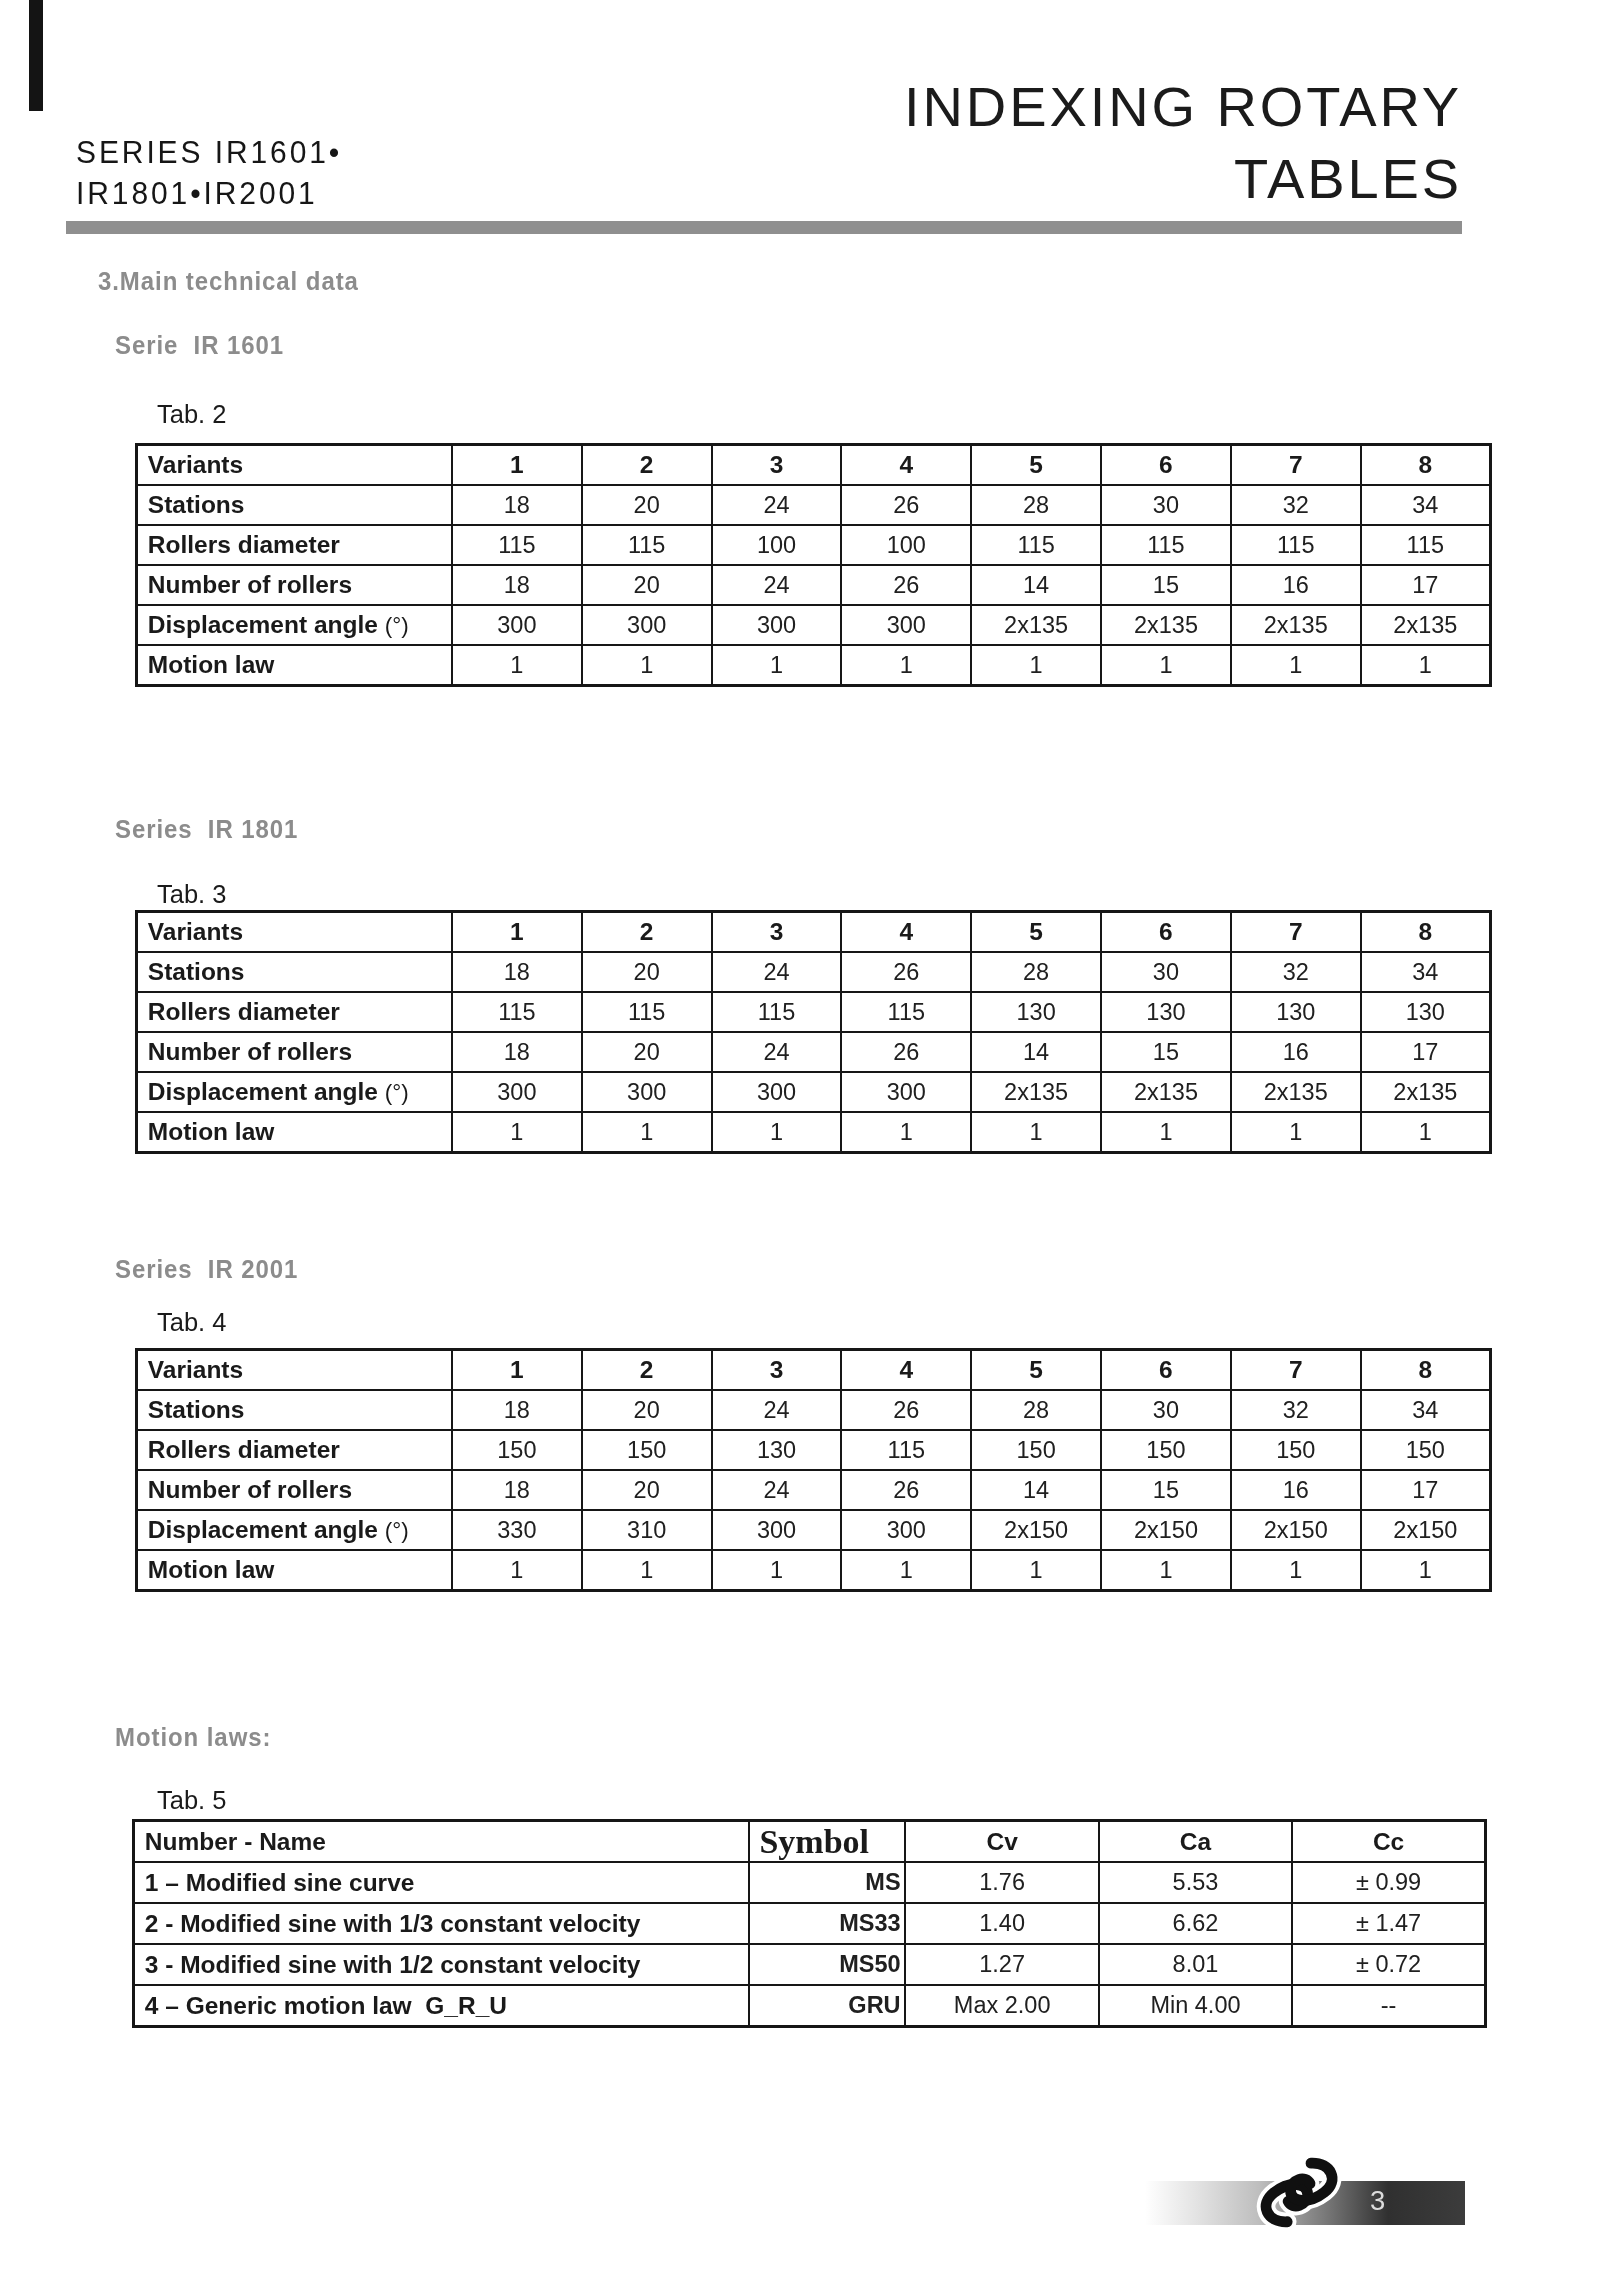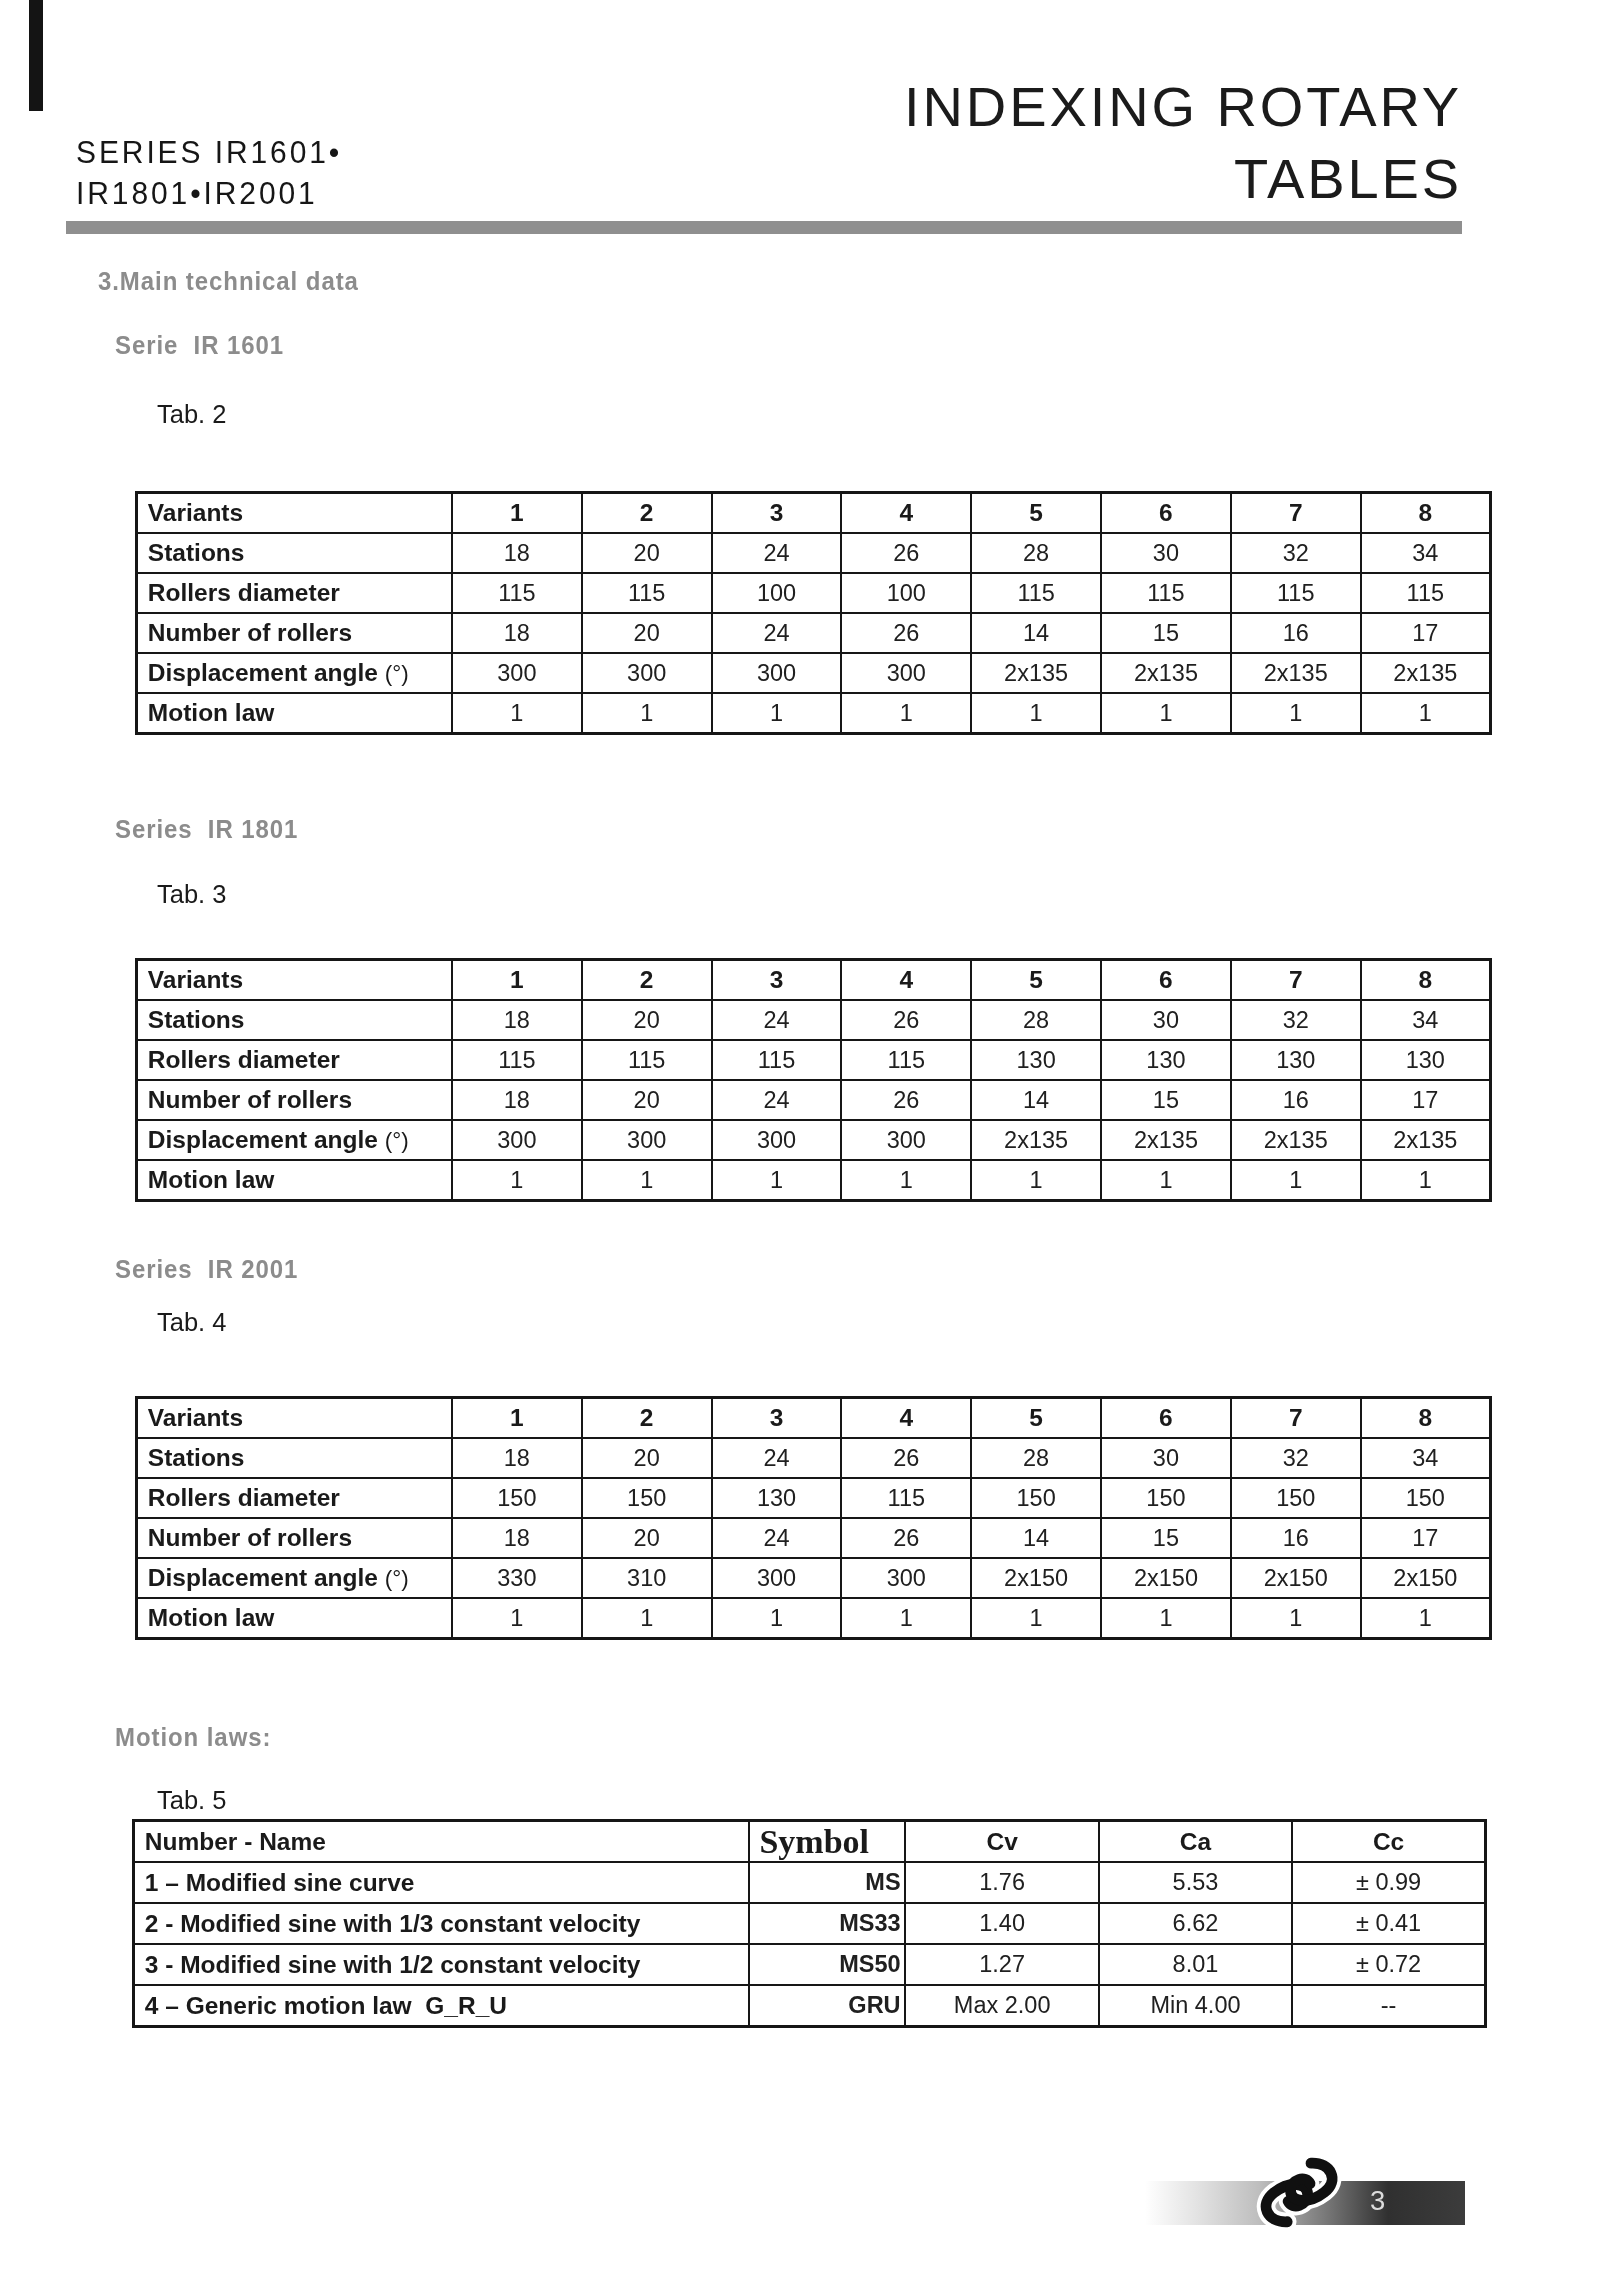--- a/index.html
+++ b/index.html
@@ -25,21 +25,21 @@
 
   .tab-label{position:absolute;font-size:25.5px;color:#1a1a1a;text-align:right;}
   .tl-2{left:157px;top:400px;} .tl-3{left:157px;top:880px;}
   .tl-4{left:157px;top:1308px;} .tl-5{left:157px;top:1786px;}
 
   
   table{border-collapse:collapse;table-layout:fixed;background:#fff;}
   .series-wrap,.motion-wrap{position:absolute;}
   .w-2{left:135px;top:443px;} .w-3{left:135px;top:910px;} .w-4{left:135px;top:1348px;}
   .w-5{left:132px;top:1819px;}
-  .series{width:1357px;border:3.9px solid #161616;margin-top:48px;}
+  .series{width:1357px;border:3.9px solid #161616;}
   .motion{width:1355px;border:3.9px solid #161616;}
   th,td{border:2.9px solid #161616;padding:0 3.9px;vertical-align:middle;}
   .series th,.series td{height:38px;}
   .motion th,.motion td{height:39px;}
   th.corner,tbody th{text-align:left;padding-left:9.8px;font-size:24.5px;font-weight:700;white-space:pre;}
   thead th.num{text-align:center;font-size:24.5px;font-weight:700;}
   td{font-size:23.5px;font-weight:400;text-align:center;color:#202020;}
   .unit{font-weight:400;font-size:22.5px;}
   .series col.col0{width:23.3%;}
   .motion col.col0{width:45.5%;} .motion col.col1{width:11.6%;}
@@ -364,21 +364,21 @@
             <td>MS</td>
             <td>1.76</td>
             <td>5.53</td>
             <td>± 0.99</td>
           </tr>
           <tr>
             <th>2 - Modified sine with 1/3 constant velocity</th>
             <td>MS33</td>
             <td>1.40</td>
             <td>6.62</td>
-            <td>± 0.41</td>
+            <td>± 1.47</td>
           </tr>
           <tr>
             <th>3 - Modified sine with 1/2 constant velocity</th>
             <td>MS50</td>
             <td>1.27</td>
             <td>8.01</td>
             <td>± 0.72</td>
           </tr>
           <tr>
             <th>4 – Generic motion law  G_R_U</th>

